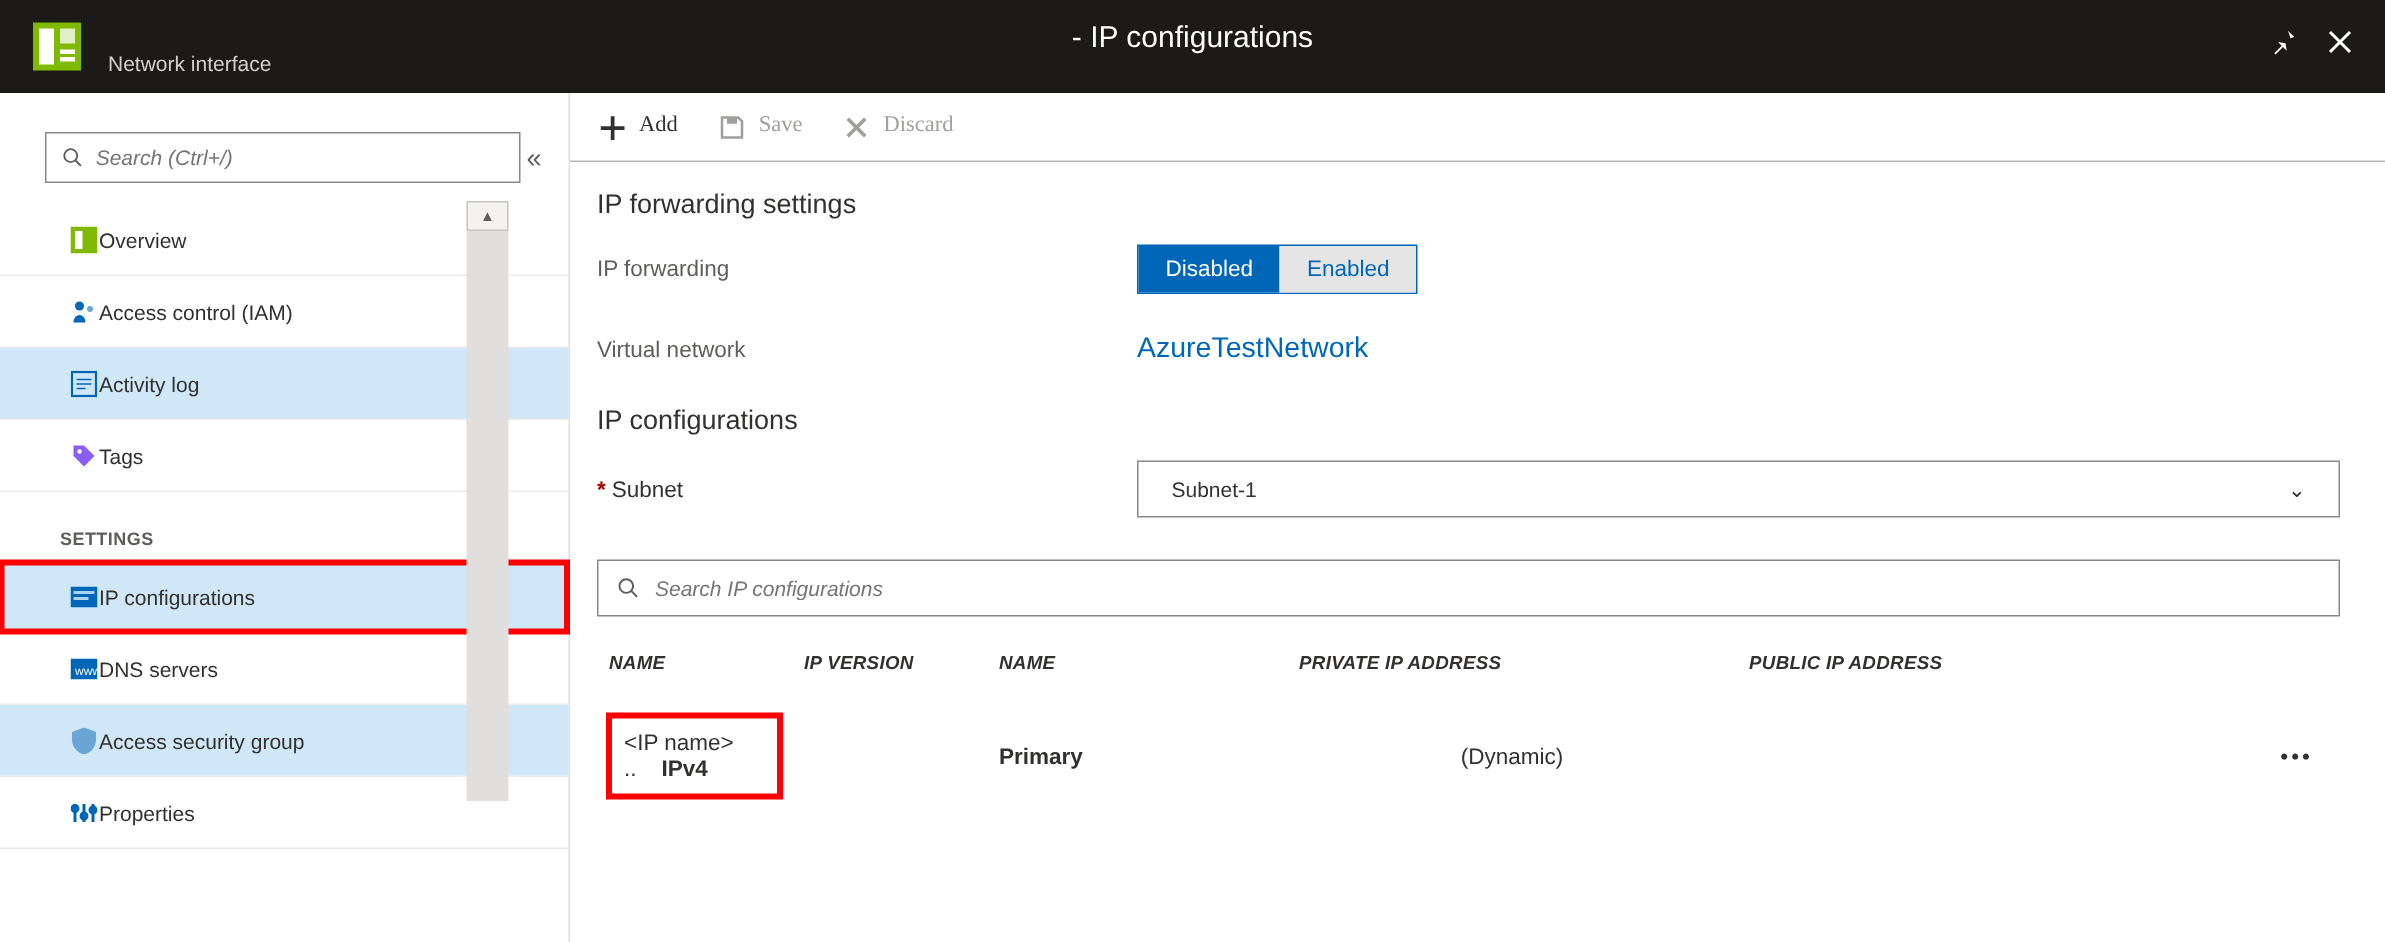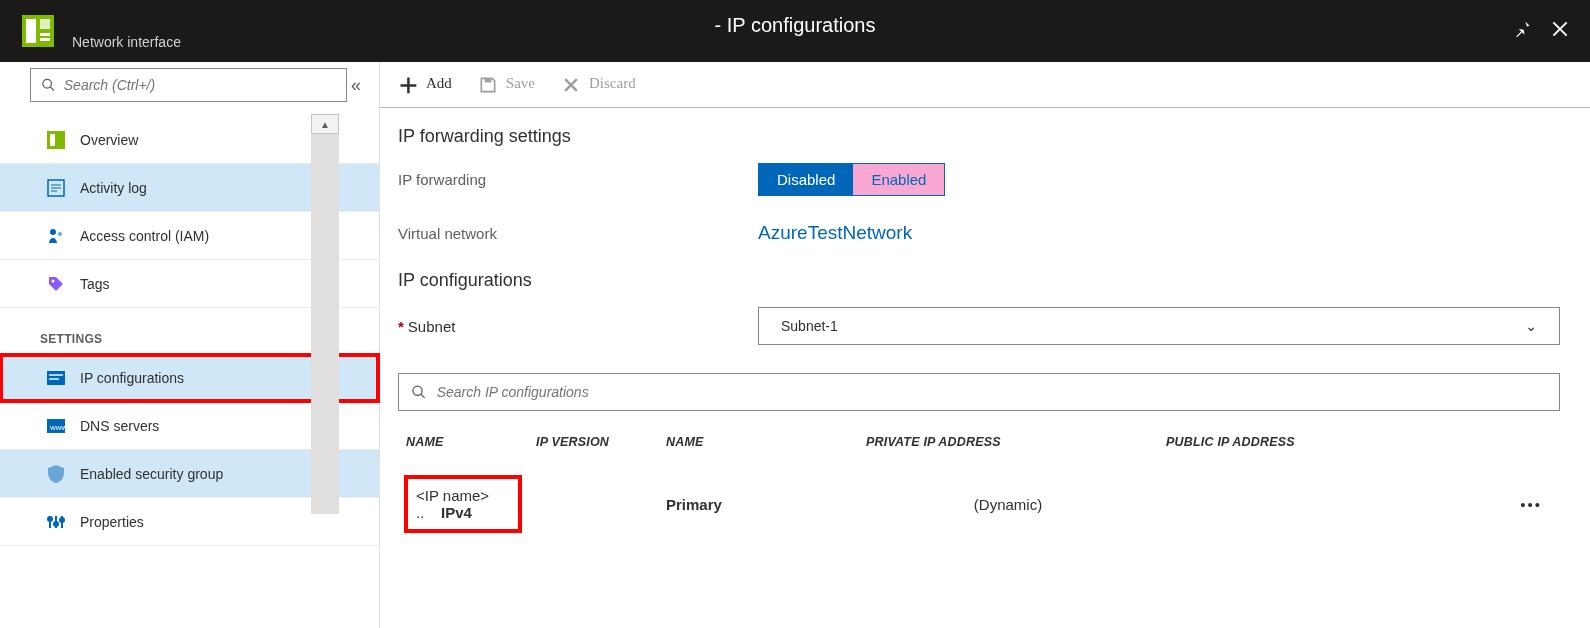--- a/index.html
+++ b/index.html
@@ -11,30 +11,30 @@
   .topbar .app-icon svg { width:36px; height:36px; }
   .topbar .resource-type { margin-left: 16px; color: #d2d0ce; font-size: 14px; align-self: flex-end; margin-bottom: 12px; }
   .topbar .title { position:absolute; left:50%; transform:translateX(-50%); font-size: 20px; font-weight: 400; top: 14px; }
   .topbar .right { margin-left: auto; display:flex; align-items:center; gap: 18px; margin-right: 20px; }
   .pin-icon, .close-x { cursor:pointer; font-size:20px; color:#fff; }
 
   .body { display:flex; height: calc(628px - 62px); }
 
   
   .sidebar { width: 380px; border-right: 1px solid #e1dfdd; position: relative; display:flex; flex-direction:column; }
-  .search-row { display:flex; align-items:center; padding: 6px 14px 14px 30px; }
+  .search-row { display:flex; align-items:center; padding: 26px 14px 14px 30px; }
   .search-box { flex:1; height: 34px; border: 1px solid #8a8886; display:flex; align-items:center; padding: 0 10px; gap:8px; background:#fff; }
   .search-box input { border:none; outline:none; font-size:14px; width:100%; font-style: italic; color:#605e5c; background:transparent; }
   .collapse-icon { font-size: 18px; color:#605e5c; cursor:pointer; padding: 0 4px; }
 
   .sb-scroll { position:relative; }
   .sb-up-arrow { position:absolute; right:40px; top:-2px; width:28px; height:20px; border:1px solid #c8c6c4; background:#f3f2f1; display:flex; align-items:center; justify-content:center; font-size:10px; color:#605e5c; cursor:pointer; }
   .sb-track { position:absolute; right:40px; top:18px; width:28px; height:380px; background:#e1dfdd; }
 
-  .sb-item { display:flex; align-items:center; height:48px; padding-left: 46px; gap:14px; border-bottom: 1px solid #edebe9; cursor:pointer; }
+  .sb-item { display:flex; align-items:center; height:48px; padding-left: 46px; border-bottom: 1px solid #edebe9; cursor:pointer; }
   .sb-item:first-of-type { border-top: 1px solid #edebe9; }
   .sb-item.selected { background: #d0e7f8; }
   .sb-item.hover-like { background: #d0e7f8; }
   .sb-item.highlight { outline: 4px solid #ff0000; outline-offset:-3px; }
   .sb-icon { width:20px; display:flex; justify-content:center; }
   .sb-section { font-size: 12px; font-weight:600; color:#605e5c; padding: 24px 0 8px 40px; letter-spacing:.3px; }
 
   
   .main { flex:1; display:flex; flex-direction:column; }
   .cmd-bar { height:46px; border-bottom:1.5px solid #b9b7b4; display:flex; align-items:center; padding-left: 18px; gap: 26px; }
@@ -42,21 +42,21 @@
   .cmd.disabled { color:#a19f9d; cursor:default; }
   .cmd svg { width:20px; height:20px; }
 
   .content { padding: 18px 30px 0 18px; }
   .sect-title { font-size: 18px; font-weight:400; margin-bottom: 16px; }
   .form-row { display:flex; align-items:center; margin-bottom: 26px; }
   .form-row .flabel { width: 360px; color:#605e5c; font-size:15px; }
   .seg { display:flex; border:1px solid #0067b8; }
   .seg .opt { padding: 7px 18px; cursor:pointer; font-size:15px; }
   .seg .opt.on { background:#0067b8; color:#fff; }
-  .seg .opt.off { color:#0067b8; background:#f9a8d4; }
+  .seg .opt.off { color:#0067b8; background:#e5e5e5; }
   .vnet-link { color:#0067b8; cursor:pointer; font-size:19px; }
 
   .req { color:#a80000; font-weight:700; margin-right:4px; }
   .subnet-row { display:flex; align-items:center; margin-bottom: 28px; }
   .subnet-label { width:360px; color:#323130; font-size:15px; }
   .subnet-select { flex:1; height:38px; border:1px solid #8a8886; display:flex; align-items:center; padding:0 22px; justify-content:space-between; cursor:pointer; }
   .subnet-select .chev { font-size:14px; color:#323130; }
 
   .ip-search { height:38px; border:1px solid #8a8886; display:flex; align-items:center; padding:0 12px; gap:10px; margin-bottom: 10px; }
   .ip-search input { border:none; outline:none; font-size:14px; width:100%; font-style: italic; color:#605e5c; }
@@ -120,44 +120,44 @@
 
     <div class="sb-item">
       <span class="sb-icon">
           <svg width="18" height="18">
             <rect width="18" height="18" fill="#7fba00"></rect>
             <rect x="3" y="3" width="5" height="12" fill="#fff"></rect>
           </svg>
         </span>
       <span>Overview</span>
     </div>
+    <div class="sb-item">
+      <span class="sb-icon">
+          <svg width="18" height="18" viewBox="0 0 18 18">
+            <circle cx="6" cy="5" r="3" fill="#0067b8"></circle>
+            <path d="M2 16c0-3 2-5 4-5s4 2 4 5" fill="#0067b8"></path>
+            <circle cx="13" cy="7" r="2" fill="#69a6d6"></circle>
+          </svg>
+        </span>
+      <span>Access control (IAM)</span>
+    </div>
     <div class="sb-item hover-like">
       <span class="sb-icon">
           <svg width="18" height="18" viewBox="0 0 18 18">
             <rect x="1" y="1" width="16" height="16" fill="none" stroke="#0067b8" stroke-width="1.5"></rect>
             <line x1="4" y1="6" x2="14" y2="6" stroke="#0067b8"></line>
             <line x1="4" y1="9" x2="14" y2="9" stroke="#0067b8"></line>
             <line x1="4" y1="12" x2="10" y2="12" stroke="#0067b8"></line>
           </svg>
         </span>
       <span>Activity log</span>
     </div>
     <div class="sb-item">
       <span class="sb-icon">
           <svg width="18" height="18" viewBox="0 0 18 18">
-            <circle cx="6" cy="5" r="3" fill="#0067b8"></circle>
-            <path d="M2 16c0-3 2-5 4-5s4 2 4 5" fill="#0067b8"></path>
-            <circle cx="13" cy="7" r="2" fill="#69a6d6"></circle>
-          </svg>
-        </span>
-      <span>Access control (IAM)</span>
-    </div>
-    <div class="sb-item">
-      <span class="sb-icon">
-          <svg width="18" height="18" viewBox="0 0 18 18">
             <path d="M2 2h7l7 7-7 7-7-7z" fill="#8b5cf6"></path>
             <circle cx="6" cy="6" r="1.5" fill="#fff"></circle>
           </svg>
         </span>
       <span>Tags</span>
     </div>
 
     <div class="sb-section">SETTINGS</div>
 
     <div class="sb-item selected highlight">
@@ -178,21 +178,21 @@
           </svg>
         </span>
       <span>DNS servers</span>
     </div>
     <div class="sb-item hover-like">
       <span class="sb-icon">
           <svg width="16" height="18" viewBox="0 0 16 18">
             <path d="M8 0l8 3v5c0 5-3.5 9-8 10C3.5 17 0 13 0 8V3z" fill="#69a6d6"></path>
           </svg>
         </span>
-      <span>Enabled security group</span>
+      <span>Access security group</span>
     </div>
     <div class="sb-item">
       <span class="sb-icon">
           <svg width="18" height="16" viewBox="0 0 18 16" stroke="#0067b8" stroke-width="2">
             <line x1="3" y1="2" x2="3" y2="14"></line>
             <line x1="9" y1="2" x2="9" y2="14"></line>
             <line x1="15" y1="2" x2="15" y2="14"></line>
             <circle cx="3" cy="5" r="2" fill="#0067b8"></circle>
             <circle cx="9" cy="10" r="2" fill="#0067b8"></circle>
             <circle cx="15" cy="6" r="2" fill="#0067b8"></circle>

